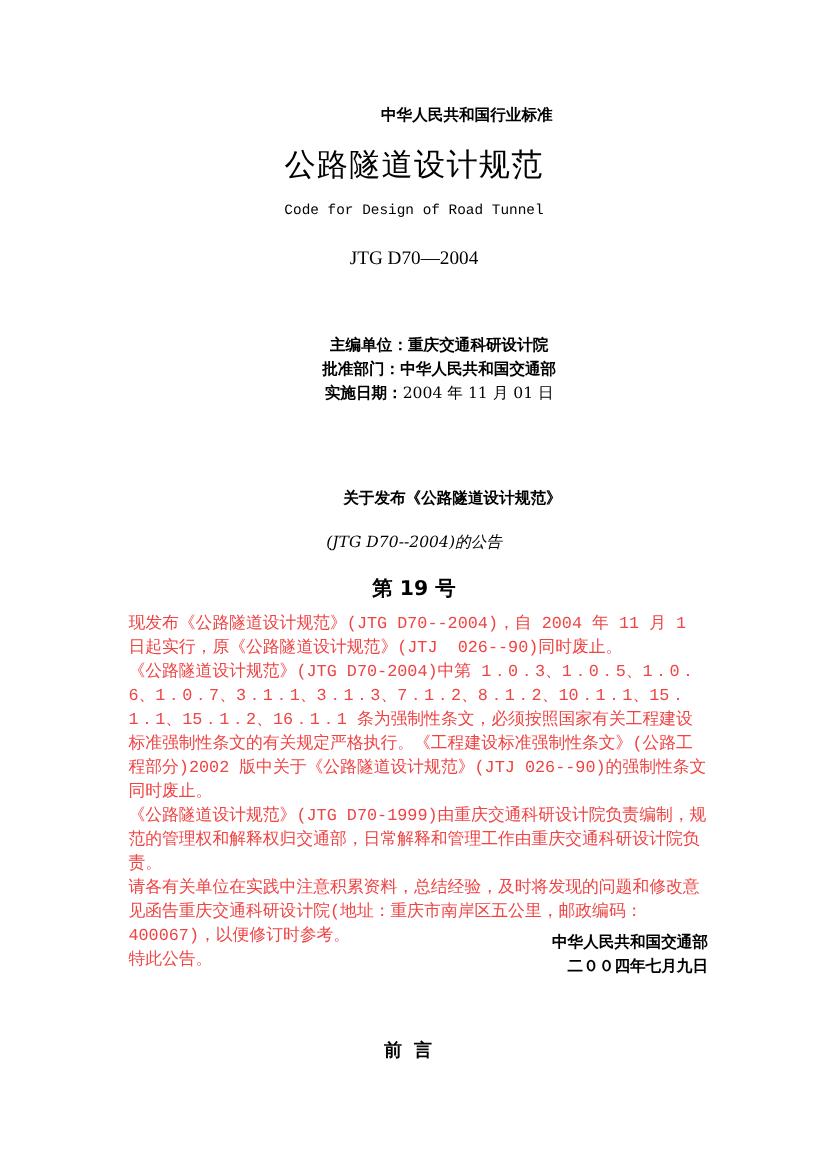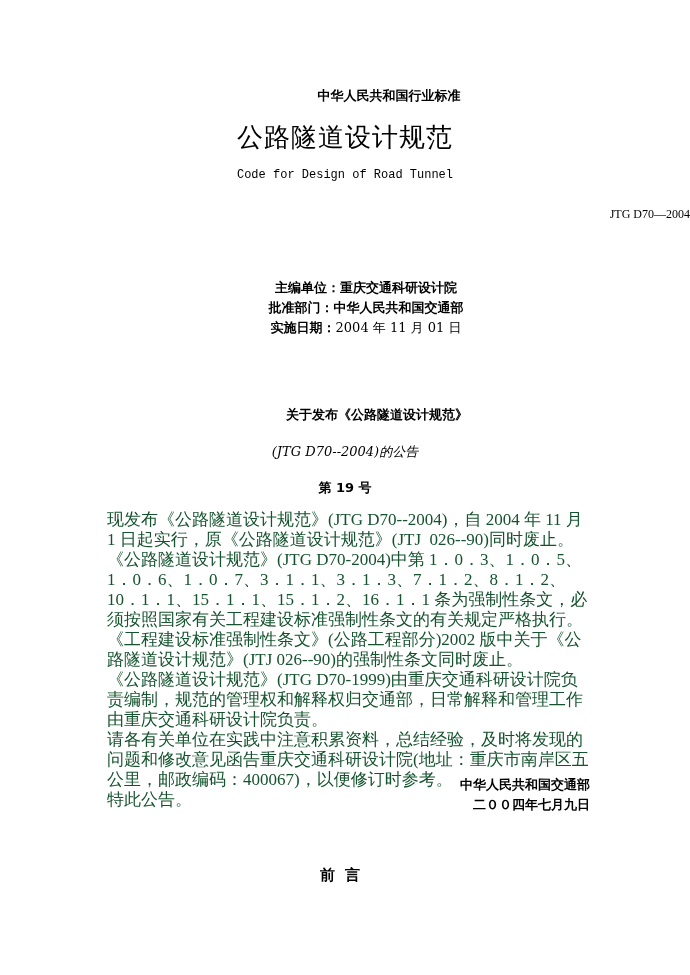--- a/index.html
+++ b/index.html
@@ -7,33 +7,33 @@
       width: 690px; height: 975px; position: relative; overflow: hidden;
       font-family: "DejaVu Serif", "Liberation Serif", serif;
       color: #000;
     }
     .abs { position: absolute; }
     .center { left: 0; width: 690px; text-align: center; }
     .bold { font-weight: bold; font-family: "DejaVu Sans", "Liberation Sans", sans-serif; }
     .std-label { top: 87px; font-size: 13px; padding-left: 44px; }
     .title { top: 120px; font-size: 26px; font-family: Liberation Serif, serif; letter-spacing: 1px; }
     .en-title { top: 168px; font-size: 12px; font-family: "Liberation Mono", "DejaVu Sans Mono", monospace; }
-    .code { top: 207px; font-size: 12px; font-family: "Liberation Serif", serif; text-align: right; }
+    .code { top: 207px; font-size: 16px; font-family: "Liberation Serif", serif; }
     .meta { font-size: 13px; margin-left: 21px; }
     .meta-1 { top: 279px; }
     .meta-2 { top: 299px; }
     .meta-3 { top: 319px; }
     .ann-title { top: 406px; font-size: 13px; padding-left: 32px; }
     .ann-sub { top: 443px; font-size: 13px; font-style: italic; }
-    .ann-no { top: 479px; font-size: 13px; text-align: center; }
+    .ann-no { top: 479px; font-size: 17px; text-align: center; }
     .body-text {
       left: 107px; top: 510px; width: 482px;
-      font-size: 17px; line-height: 20px;
-      font-family: Liberation Serif, serif;
-      color: #14532d;
+      font-size: 14px; line-height: 20px;
+      font-family: Liberation Mono, monospace;
+      color: #ef4444;
     }
     .body-text p { margin: 0; white-space: pre-wrap; }
     .sign {
       right: 100px; text-align: right; font-size: 13px;
     }
     .sign-1 { top: 776px; }
     .sign-2 { top: 796px; }
     .preface { top: 866px; font-size: 15px; letter-spacing: 10px; text-align: center; }
   </style>
 </head>

